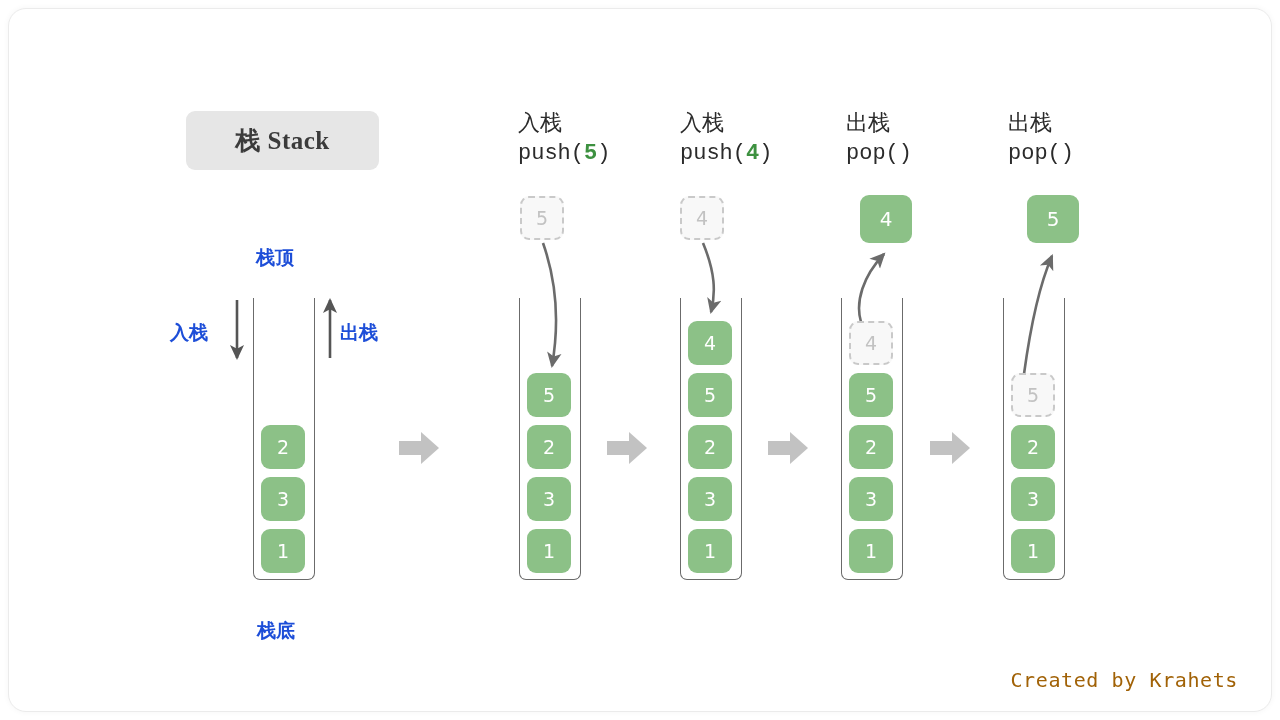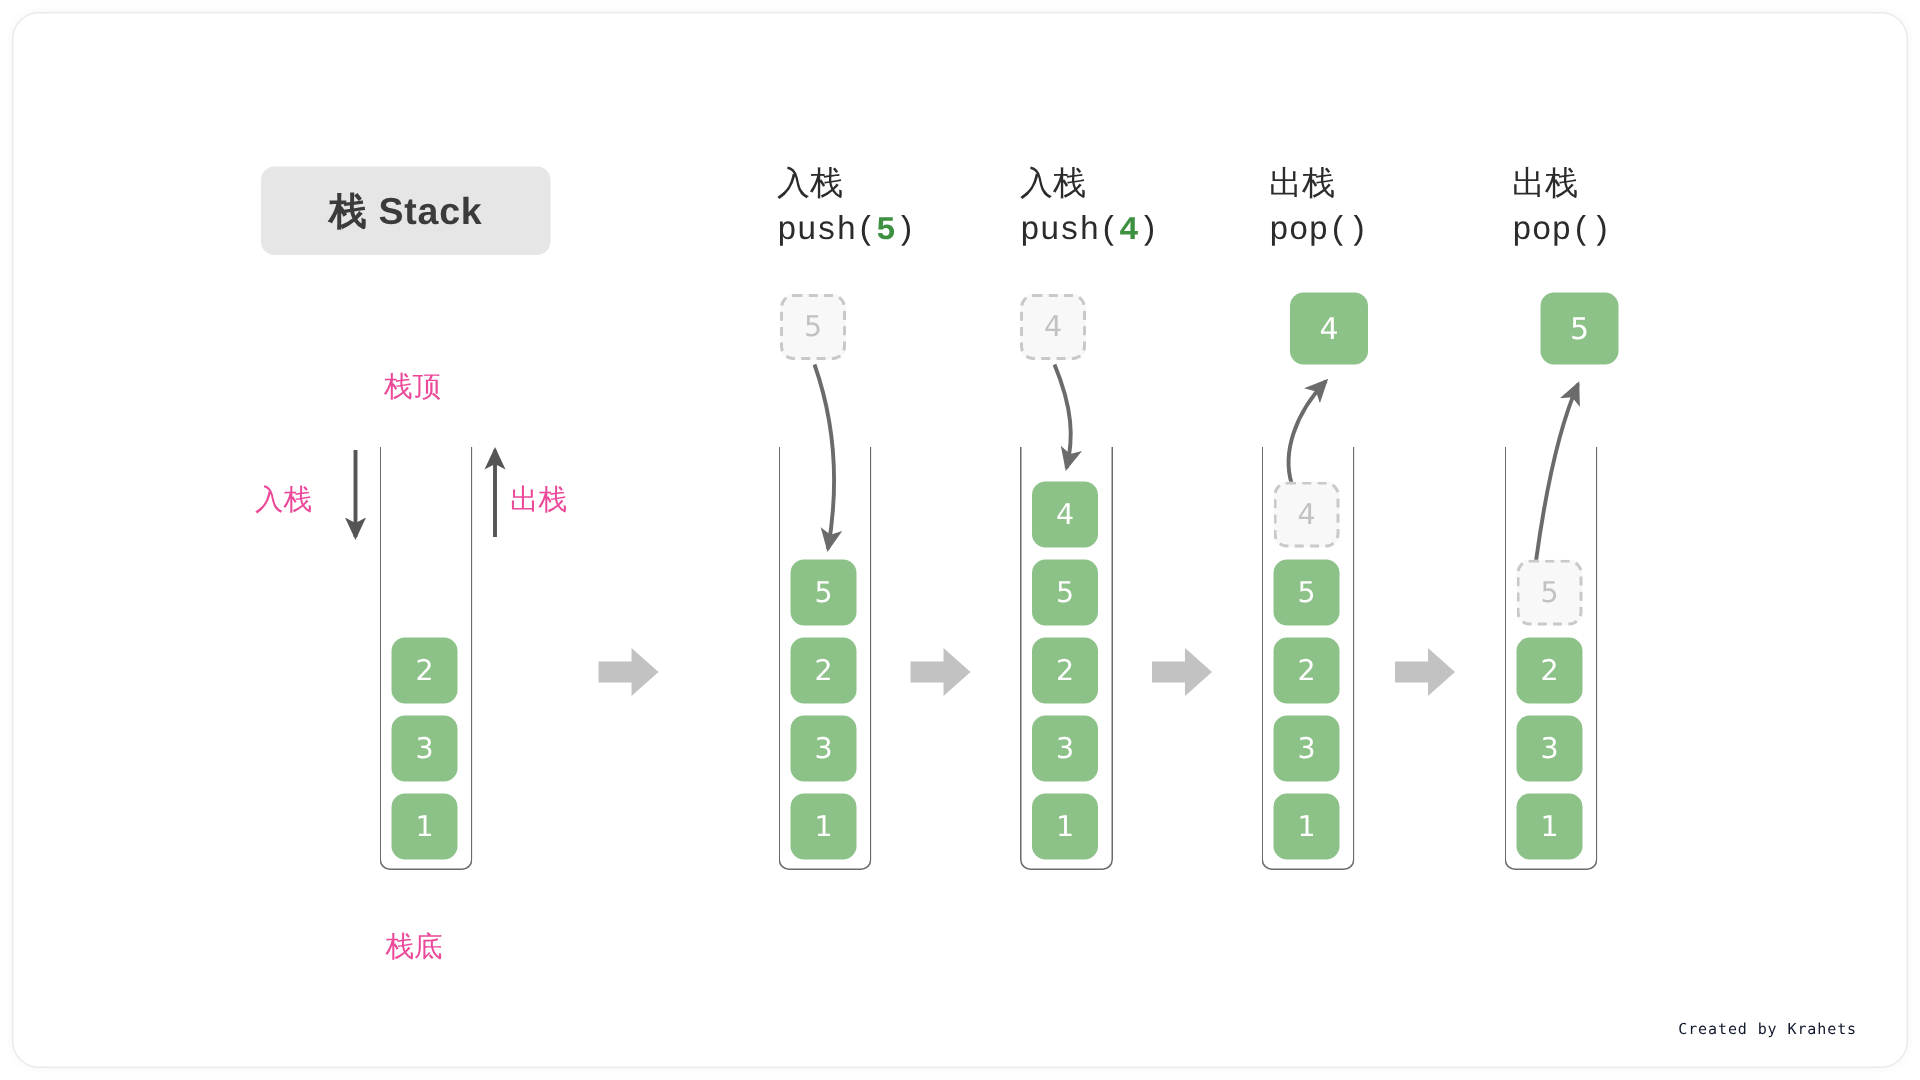--- a/index.html
+++ b/index.html
@@ -21,39 +21,39 @@
     width: 1264px; height: 704px;
     background: #ffffff;
     border: 1px solid #ebebeb;
     border-radius: 18px;
     box-shadow: 0 0 6px rgba(0,0,0,0.045);
   }
 
   
   .title-badge {
     position: absolute;
-    left: 174px; top: 111px;
+    left: 186px; top: 111px;
     width: 193px; height: 59px;
     background: #e6e6e6;
     border-radius: 9px;
     display: flex; align-items: center; justify-content: center;
-    font-family: Liberation Sans, sans-serif;
+    font-family: Liberation Serif, serif;
     font-size: 25px;
     font-weight: 700;
     color: #3b3b3b;
     letter-spacing: 0.5px;
   }
 
   
   .cjk-label {
     position: absolute;
     font-family: "DejaVu Sans", "Liberation Sans", sans-serif;
     font-size: 19px;
-    font-weight: 400;
-    color: #ec4899;
+    font-weight: 700;
+    color: #1d4ed8;
     white-space: nowrap;
   }
 
   .col-head {
     position: absolute;
     text-align: left;
     white-space: nowrap;
     line-height: 1.42;
   }
   .col-head .cjk {
@@ -117,22 +117,22 @@
     left: 0; top: 0;
     width: 1280px; height: 720px;
     pointer-events: none;
   }
 
   
   .credit {
     position: absolute;
     right: 42px; bottom: 28px;
     font-family: "DejaVu Sans Mono", "Liberation Mono", monospace;
-    font-size: 10px;
-    color: #0f172a;
+    font-size: 20px;
+    color: #a16207;
     letter-spacing: 0.6px;
     white-space: nowrap;
   }
 </style>
 </head>
 <body>
 
 <div id="canvas">
   <div class="frame"></div>
 

